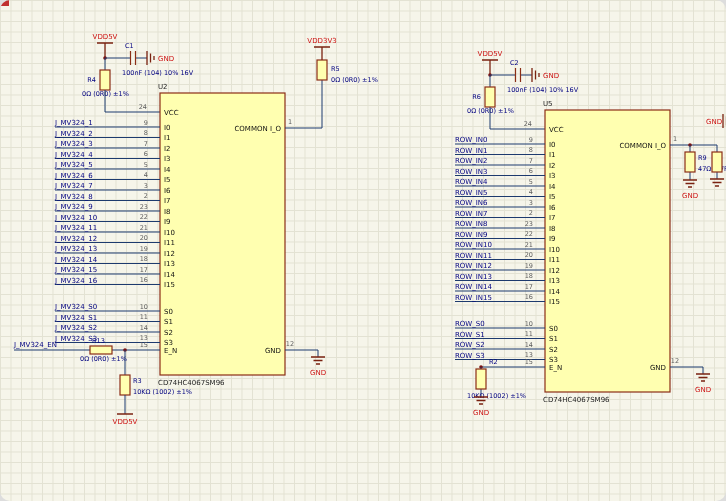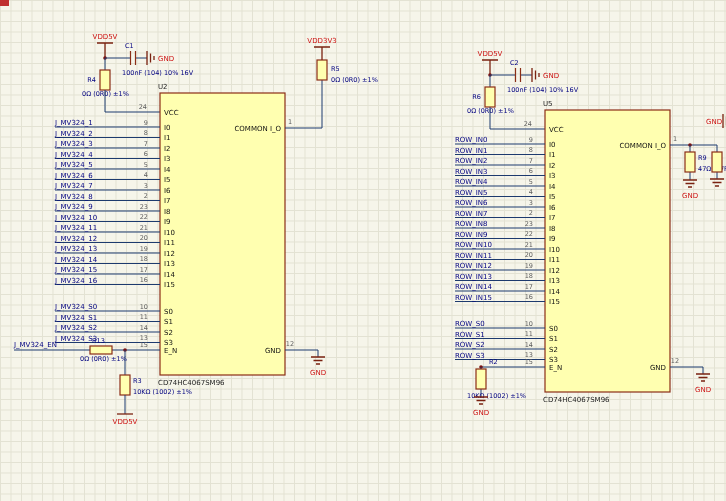--- a/index.html
+++ b/index.html
@@ -3,20 +3,21 @@
 <meta charset="utf-8">
 <style>
   html,body{margin:0;padding:0;background:#ddd;}
   .sheet{
     position:relative;width:726px;height:501px;overflow:hidden;
     background-color:var(--background,#f6f5ea);
     background-image:
       linear-gradient(var(--grid,#e3e2d2) 1px,transparent 1px),
       linear-gradient(90deg,var(--grid,#e3e2d2) 1px,transparent 1px);
     background-size:10.5px 10.5px;
+    border-radius:10px;
   }
   svg{display:block}
   text{font-family:"DejaVu Sans","Liberation Sans",sans-serif;font-size:7px;fill:#111;white-space:pre;}
   .netlbl{fill:var(--net_label,#000080);}
   .anno{fill:var(--annotation,#000080);font-size:6.5px;}
   .pinnum{fill:var(--pin_number,#5c5c5c);font-size:6.5px;}
   .pinname{fill:var(--pin_name,#111111);}
   .power{fill:var(--power_text,#cc1111);}
   .part{fill:var(--part_text,#222222);}
   .refdes{fill:var(--part_text,#222222);}

